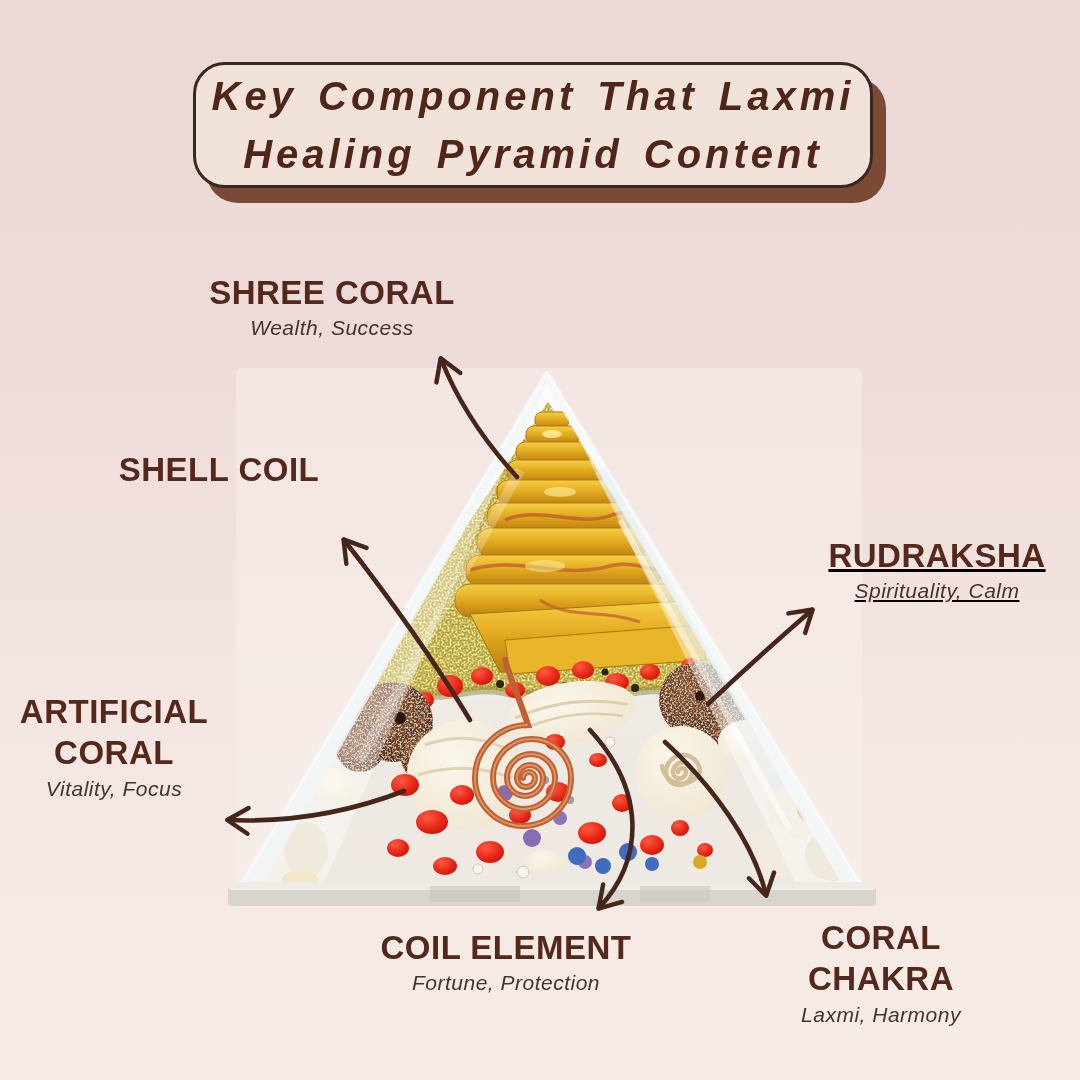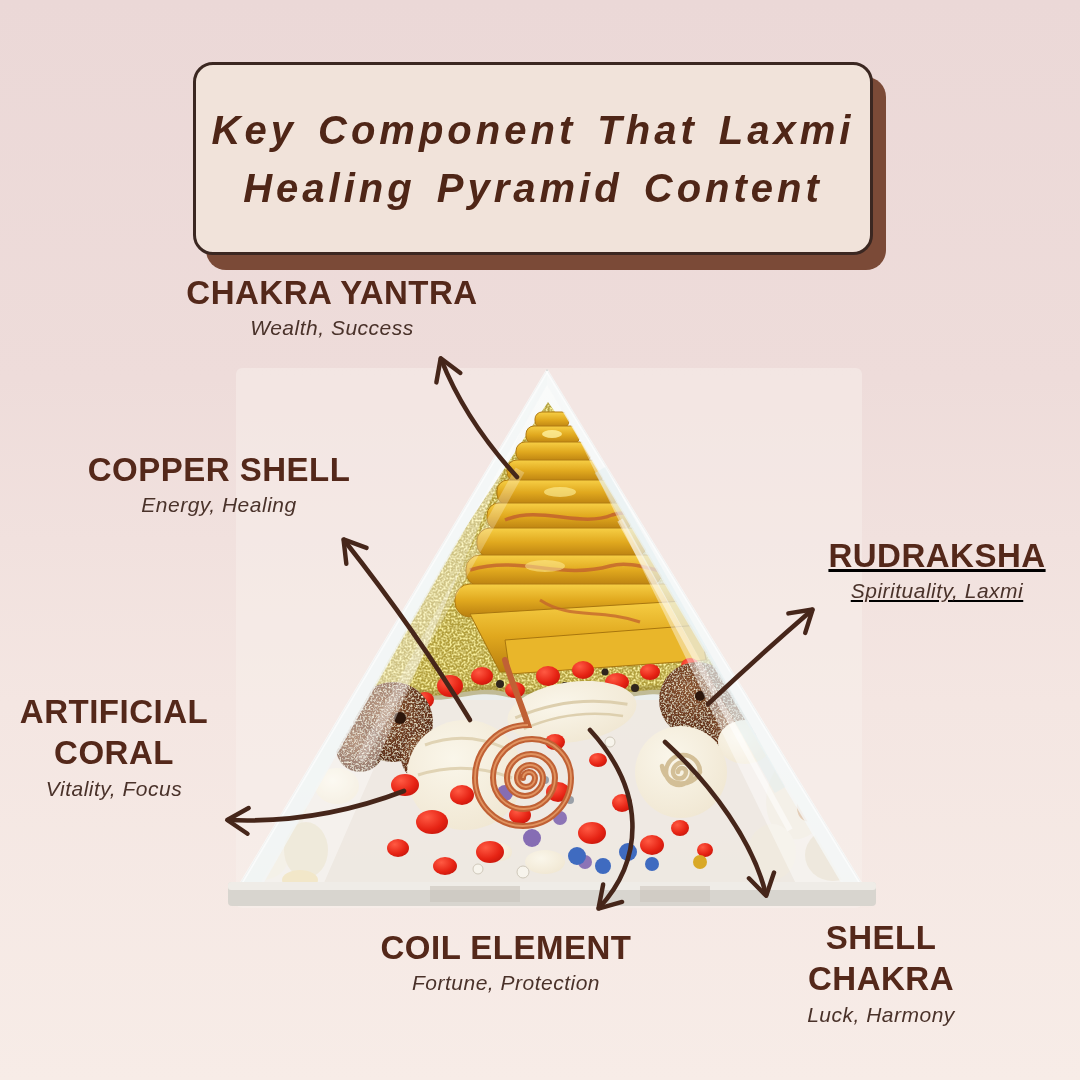--- a/index.html
+++ b/index.html
@@ -3,22 +3,22 @@
 <meta charset="utf-8">
 <style>
   html,body{margin:0;padding:0;background:#ecd9d8;}
   .canvas{
     position:relative;width:1080px;height:1080px;overflow:hidden;
     background:linear-gradient(180deg,#ebd8d7 0%,#eedcda 35%,#f4e6e2 65%,#f7ece7 100%);
     font-family:"Liberation Sans","DejaVu Sans",sans-serif;
   }
   .art{position:absolute;left:0;top:0;z-index:1;}
   .title-box{
-    position:absolute;left:193px;top:62px;width:680px;height:193px;
-    background:#f1e3da;border:3px solid #3b2721;border-radius:20px;
+    position:absolute;left:193px;top:62px;width:680px;height:126px;
+    background:#f1e3da;border:3px solid #3b2721;border-radius:32px;
     box-shadow:13px 15px 0 #7b4a37;
     display:flex;flex-direction:column;align-items:center;justify-content:center;
     z-index:2;box-sizing:border-box;
   }
   .title-line{
     font-size:40px;font-weight:700;font-style:italic;color:#4f2617;
     letter-spacing:4px;word-spacing:6px;line-height:58px;white-space:nowrap;
   }
   .label{position:absolute;text-align:center;transform:translateX(-50%);z-index:2;}
   .label-heading{
@@ -265,42 +265,41 @@
       <path d="M517,477 Q465,420 441,359" marker-end="url(#ah)"></path>
       <path d="M470,720 Q418,634 344,540" marker-end="url(#ah)"></path>
       <path d="M708,704 Q760,655 812,610" marker-end="url(#ah)"></path>
       <path d="M404,791 Q318,824 228,820" marker-end="url(#ah)"></path>
       <path d="M590,730 C645,790 645,858 599,908" marker-end="url(#ah)"></path>
       <path d="M665,742 C712,785 754,843 766,895" marker-end="url(#ah)"></path>
     </g>
   </svg>
 
   <div class="label lbl-shree">
-    <div class="label-heading">CHAKRA YANTRA</div>
+    <div class="label-heading">SHREE CORAL</div>
     <div class="label-sub">Wealth, Success</div>
   </div>
 
   <div class="label lbl-copper">
-    <div class="label-heading">COPPER SHELL</div>
-    <div class="label-sub">Energy, Healing</div>
+    <div class="label-heading">SHELL COIL</div>
   </div>
 
   <div class="label lbl-rudraksha">
     <div class="label-heading">RUDRAKSHA</div>
-    <div class="label-sub">Spirituality, Laxmi</div>
+    <div class="label-sub">Spirituality, Calm</div>
   </div>
 
   <div class="label lbl-coral">
     <div class="label-heading">ARTIFICIAL CORAL</div>
     <div class="label-sub">Vitality, Focus</div>
   </div>
 
   <div class="label lbl-shell">
     <div class="label-heading">COIL ELEMENT</div>
     <div class="label-sub">Fortune, Protection</div>
   </div>
 
   <div class="label lbl-gomti">
-    <div class="label-heading">SHELL CHAKRA</div>
-    <div class="label-sub">Luck, Harmony</div>
+    <div class="label-heading">CORAL CHAKRA</div>
+    <div class="label-sub">Laxmi, Harmony</div>
   </div>
 
 </div>
 
 </body></html>

